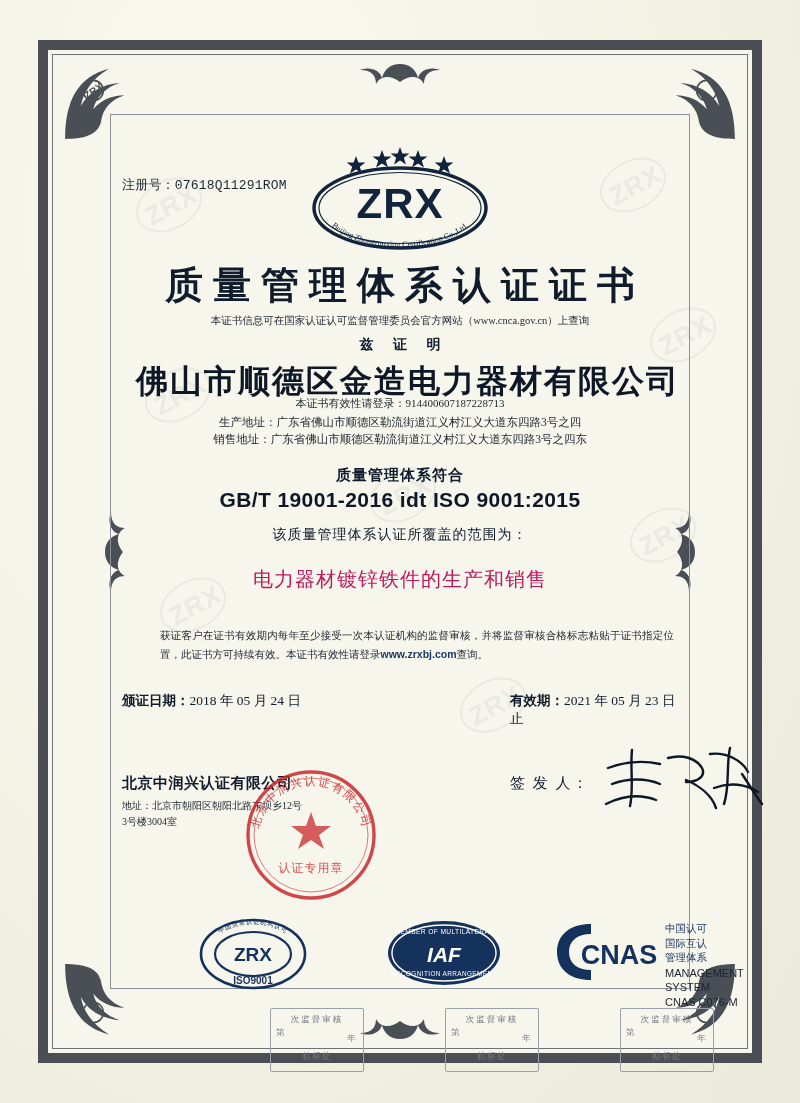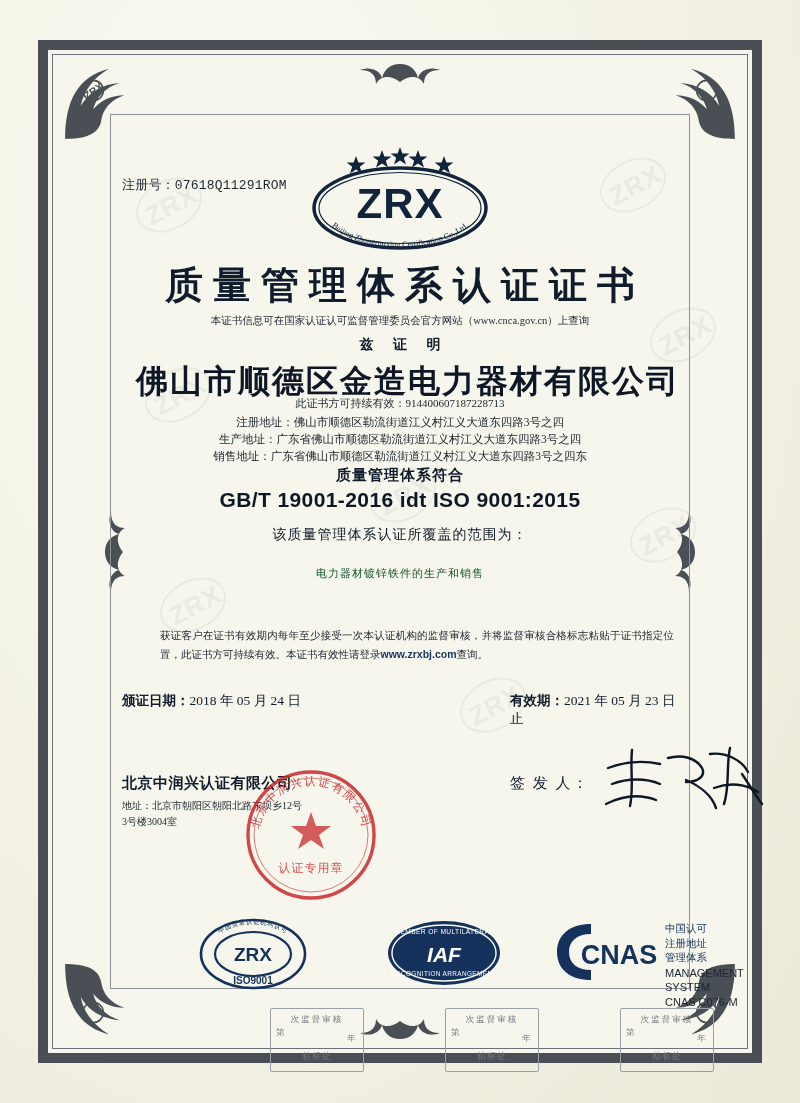--- a/index.html
+++ b/index.html
@@ -206,22 +206,22 @@
     text-align: center;
     font-size: 14px;
     color: #101c2c;
     letter-spacing: 1px;
   }
   .scope-text {
     position: absolute;
     top: 442px;
     left: 0; right: 0;
     text-align: center;
-    font-size: 11px;
-    color: #14532d;
+    font-size: 20px;
+    color: #be185d;
     letter-spacing: 1px;
   }
   .note-block {
     position: absolute;
     top: 502px;
     left: 6px; right: 6px;
     font-size: 10.5px;
     line-height: 19px;
     color: #1b2430;
     text-align: justify;
@@ -457,27 +457,24 @@
             <textPath href="#arcpath" startOffset="50%" text-anchor="middle">Beijing Zhongrunxing Certification Co.,Ltd.</textPath>
           </text>
         </svg>
       </div>
 
       <div class="title">质量管理体系认证证书</div>
       <div class="subnote">本证书信息可在国家认证认可监督管理委员会官方网站（www.cnca.gov.cn）上查询</div>
       <div class="zizheng">兹 证 明</div>
       <div class="company">佛山市顺德区金造电力器材有限公司</div>
       <div class="credit-code">
-        <span>此证书方可持续有效：</span><span>914400607187228713</span>
+        <span>本证书有效性请登录：</span><span>914400607187228713</span>
       </div>
 
       <div class="addr-block">
-        <div>
-          <span>注册地址：</span><span>佛山市顺德区勒流街道江义村江义大道东四路3号之四</span>
-        </div>
         <div>
           <span>生产地址：</span><span>广东省佛山市顺德区勒流街道江义村江义大道东四路3号之四</span>
         </div>
         <div>
           <span>销售地址：</span><span>广东省佛山市顺德区勒流街道江义村江义大道东四路3号之四东</span>
         </div>
       </div>
 
       <div class="conform">质量管理体系符合</div>
       <div class="standard">GB/T 19001-2016 idt ISO 9001:2015</div>
@@ -565,21 +562,21 @@
         </div>
 
         <div class="mark-cnas">
           <svg width="118" height="64" viewBox="0 0 118 64">
             <path d="M12 32 C12 14 26 4 46 4 L46 14 C32 14 24 21 24 32 C24 43 32 50 46 50 L46 60 C26 60 12 50 12 32 Z" fill="#15325d"></path>
             <text x="74" y="44" text-anchor="middle" font-family="Liberation Sans, sans-serif" font-size="27" font-weight="bold" fill="#15325d">CNAS</text>
           </svg>
         </div>
         <div class="cnas-text">
           <div>中国认可</div>
-          <div>注册地址</div>
+          <div>国际互认</div>
           <div>管理体系</div>
           <div class="en">MANAGEMENT SYSTEM</div>
           <div class="en">CNAS C076-M</div>
         </div>
       </div>
 
       <div class="stamps">
         <div class="stamp-box sb1">
           <div class="sb-top">次监督审核</div>
           <div class="sb-left">第</div>

